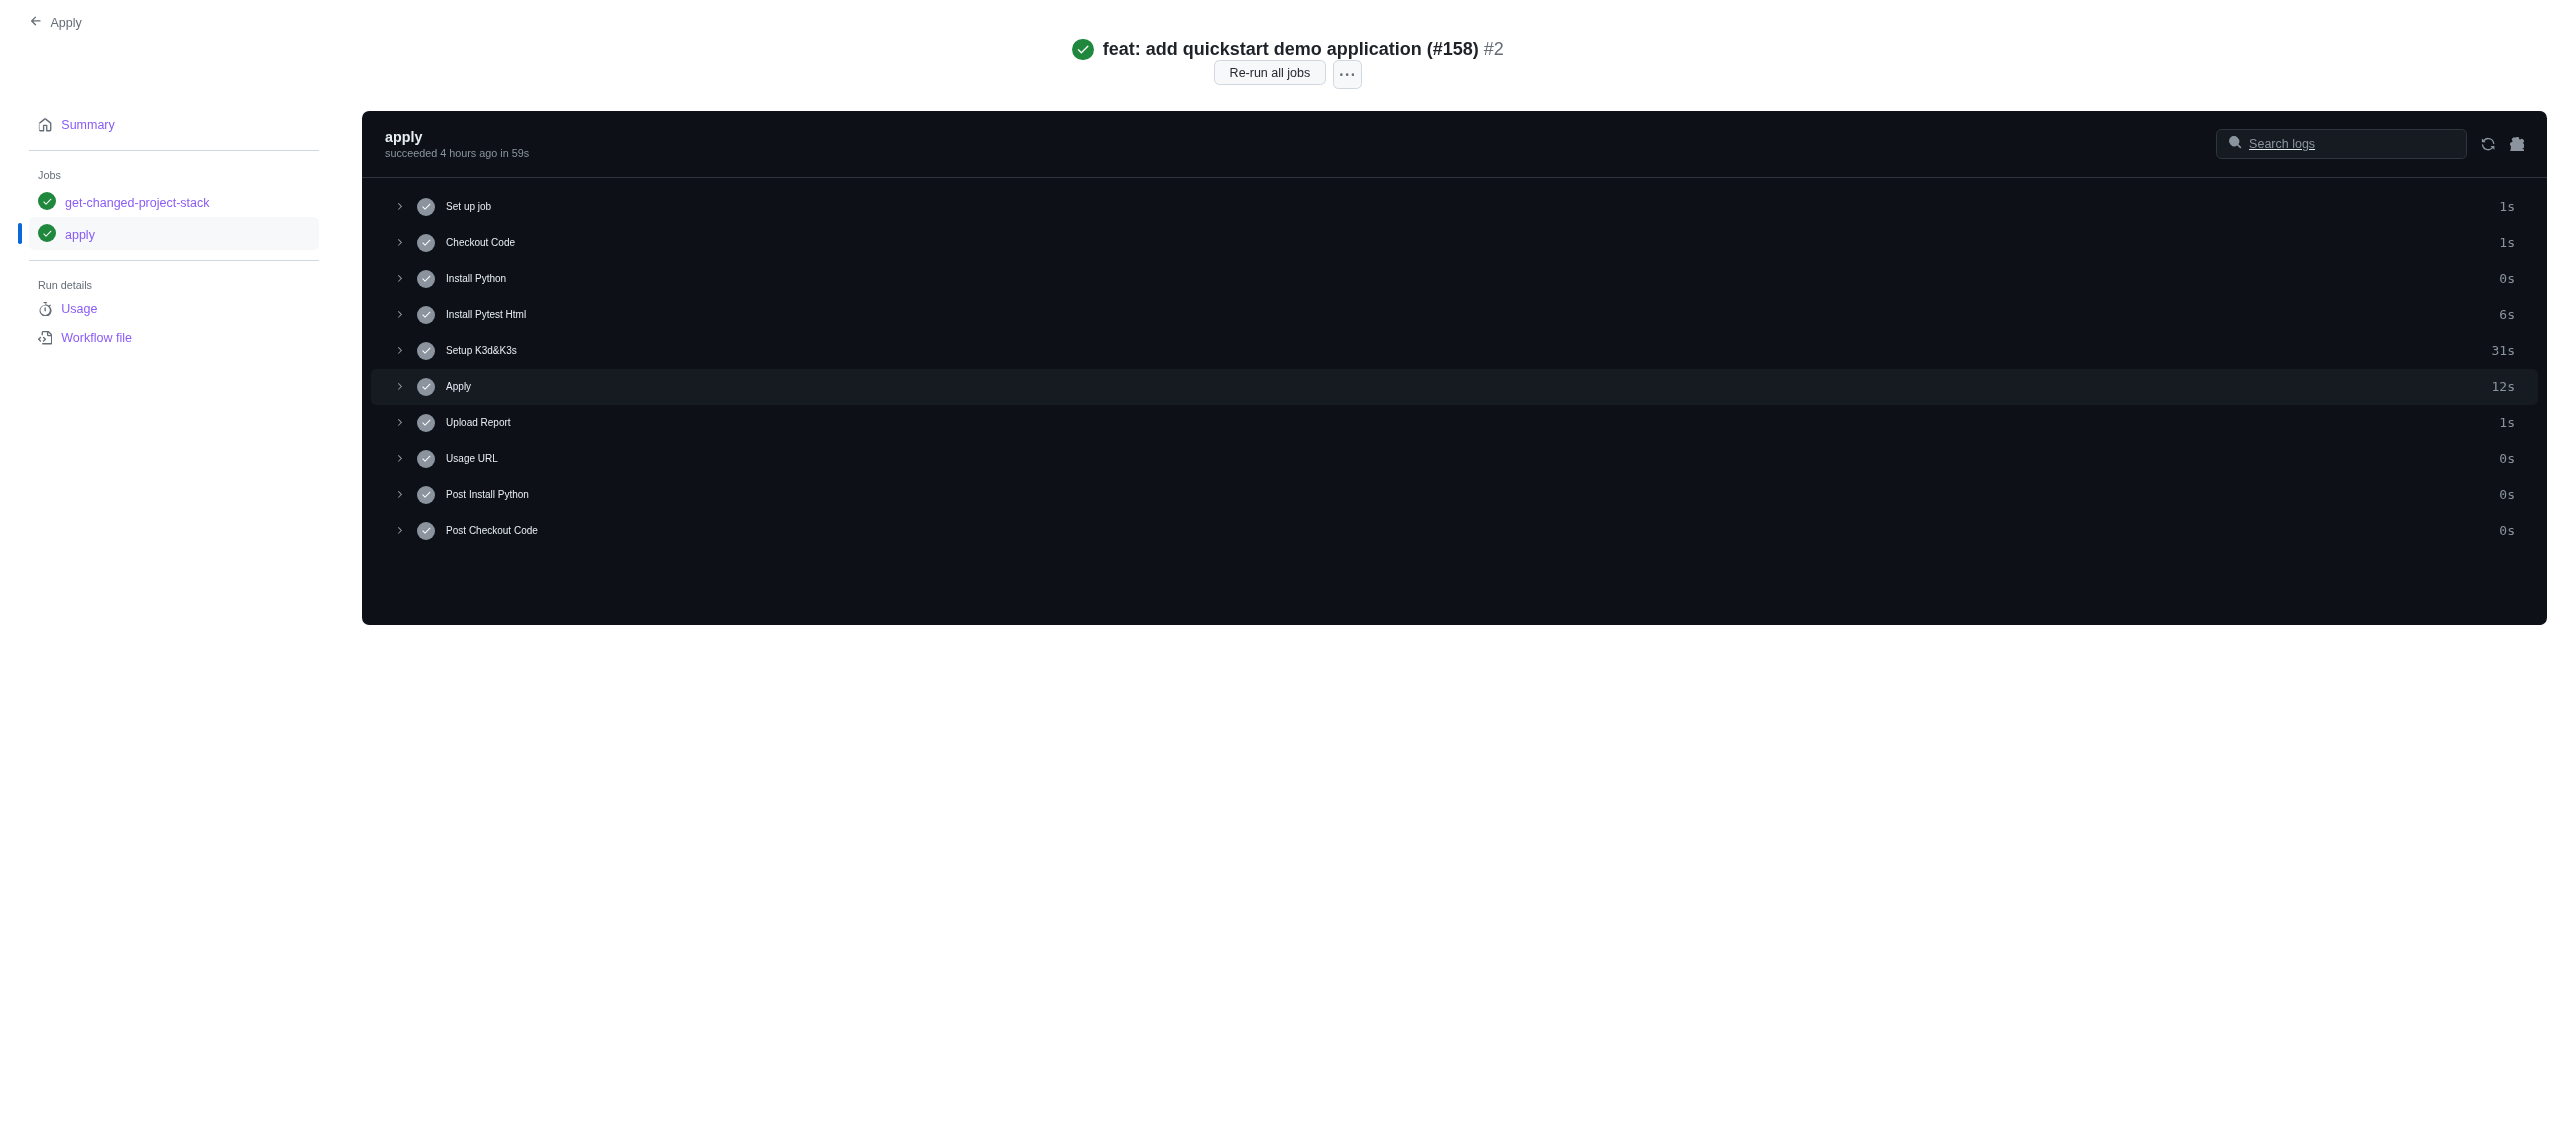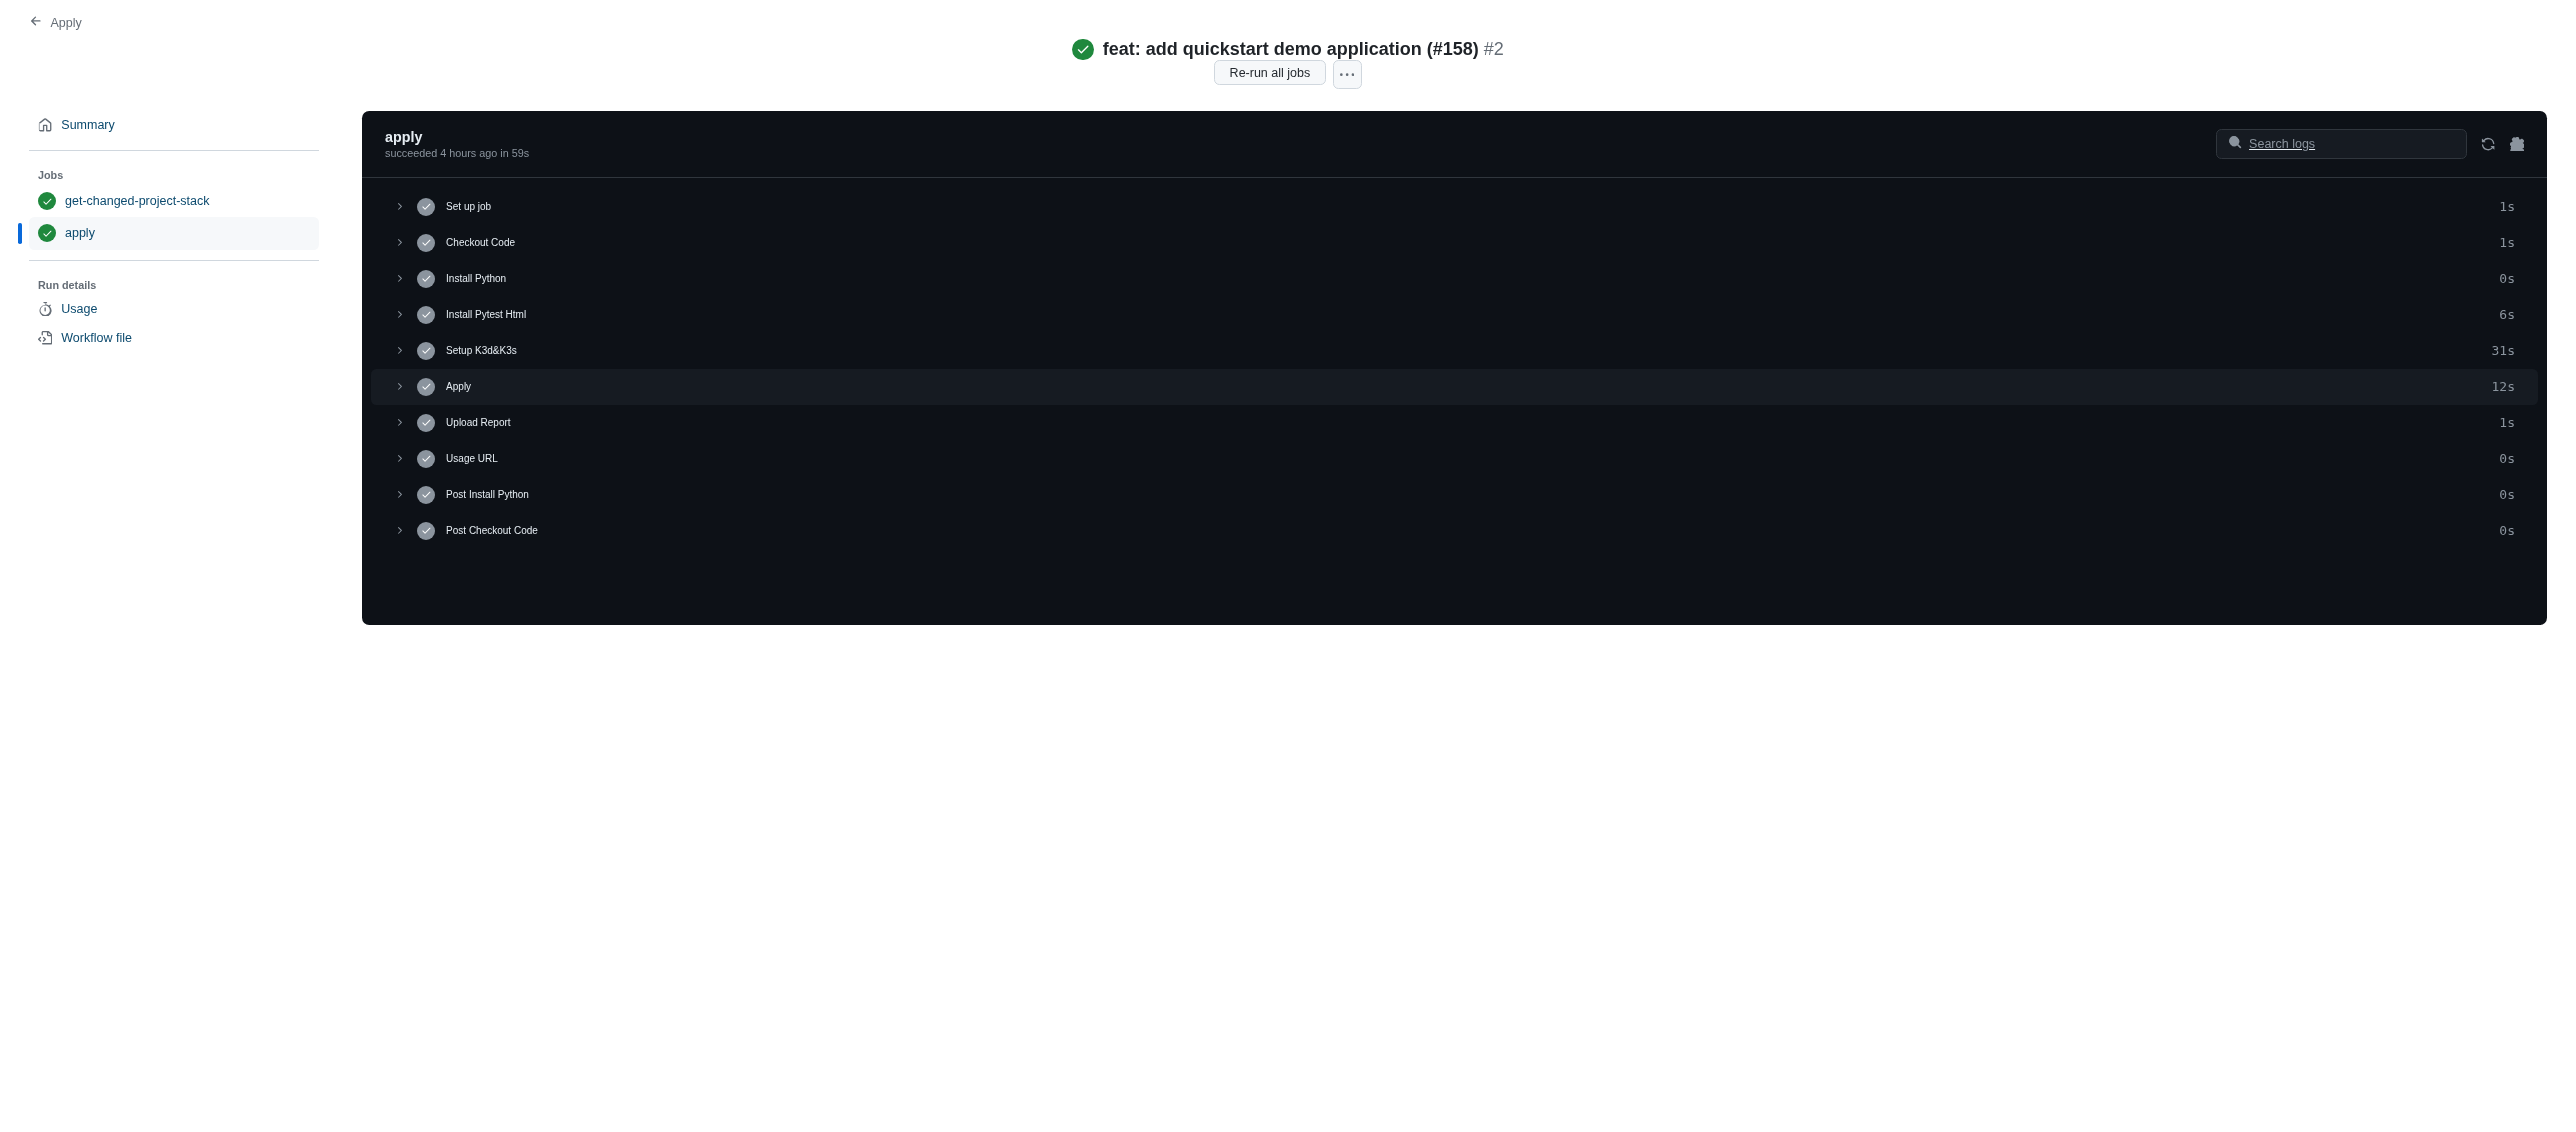--- a/index.html
+++ b/index.html
@@ -16,25 +16,25 @@
 .title-left h1 { font-size: 18px; font-weight: 600; }
 .title-left .run-number { color: #656d76; font-weight: 400; }
 
 .title-actions { display: flex; align-items: flex-start; gap: 7.2px; }
 .btn { background: #f6f8fa; border: 0.9px solid #d0d7de; border-radius: 5.4px; padding: 4.5px 14.3px; font-size: 12.5px; font-weight: 500; cursor: pointer; color: #24292f; }
 .btn-icon { background: #f6f8fa; border: 0.9px solid #d0d7de; border-radius: 5.4px; width: 29px; height: 29px; display: flex; align-items: center; justify-content: center; cursor: pointer; color: #656d76; }
 
 .layout { display: flex; gap: 43px; }
 
 .sidebar { width: 290px; flex-shrink: 0; }
-.sidebar-item { display: flex; align-items: center; gap: 9px; padding: 7.2px 9px; border-radius: 5.4px; cursor: pointer; color: #0c4a6e; }
+.sidebar-item { display: flex; align-items: flex-end; gap: 9px; padding: 7.2px 9px; border-radius: 5.4px; cursor: pointer; color: #8b5cf6; }
 .sidebar-item.active { background: #f6f8fa; position: relative; }
 .sidebar-item.active::before { content: ""; position: absolute; left: -10.8px; top: 5.4px; bottom: 5.4px; width: 3.6px; background: #0969da; border-radius: 1.8px; }
 .sidebar-divider { border: none; border-top: 0.9px solid #d0d7de; margin: 10.8px 0; }
-.sidebar-heading { font-size: 10.8px; font-weight: 700; color: #656d76; padding: 7.2px 9px 3.6px; }
+.sidebar-heading { font-size: 10.8px; font-weight: 400; color: #656d76; padding: 7.2px 9px 3.6px; }
 .sidebar-item .icon { width: 14.3px; height: 14.3px; display: flex; align-items: center; justify-content: center; color: #656d76; flex-shrink: 0; }
 
 .status-circle { width: 18px; height: 18px; border-radius: 50%; display: flex; align-items: center; justify-content: center; flex-shrink: 0; }
 .status-circle.success { background: #1f883d; }
 .status-circle.success-lg { width: 21.5px; height: 21.5px; background: #1f883d; }
 .status-circle.neutral { background: #8b949e; width: 18px; height: 18px; }
 .status-circle svg { fill: white; }
 
 .job-panel { flex: 1; background: #0d1117; border-radius: 7.2px; color: #e6edf3; overflow: hidden; min-height: 514px; }
 .job-header { display: flex; align-items: center; justify-content: space-between; padding: 18px 23px; border-bottom: 0.9px solid #30363d; }

